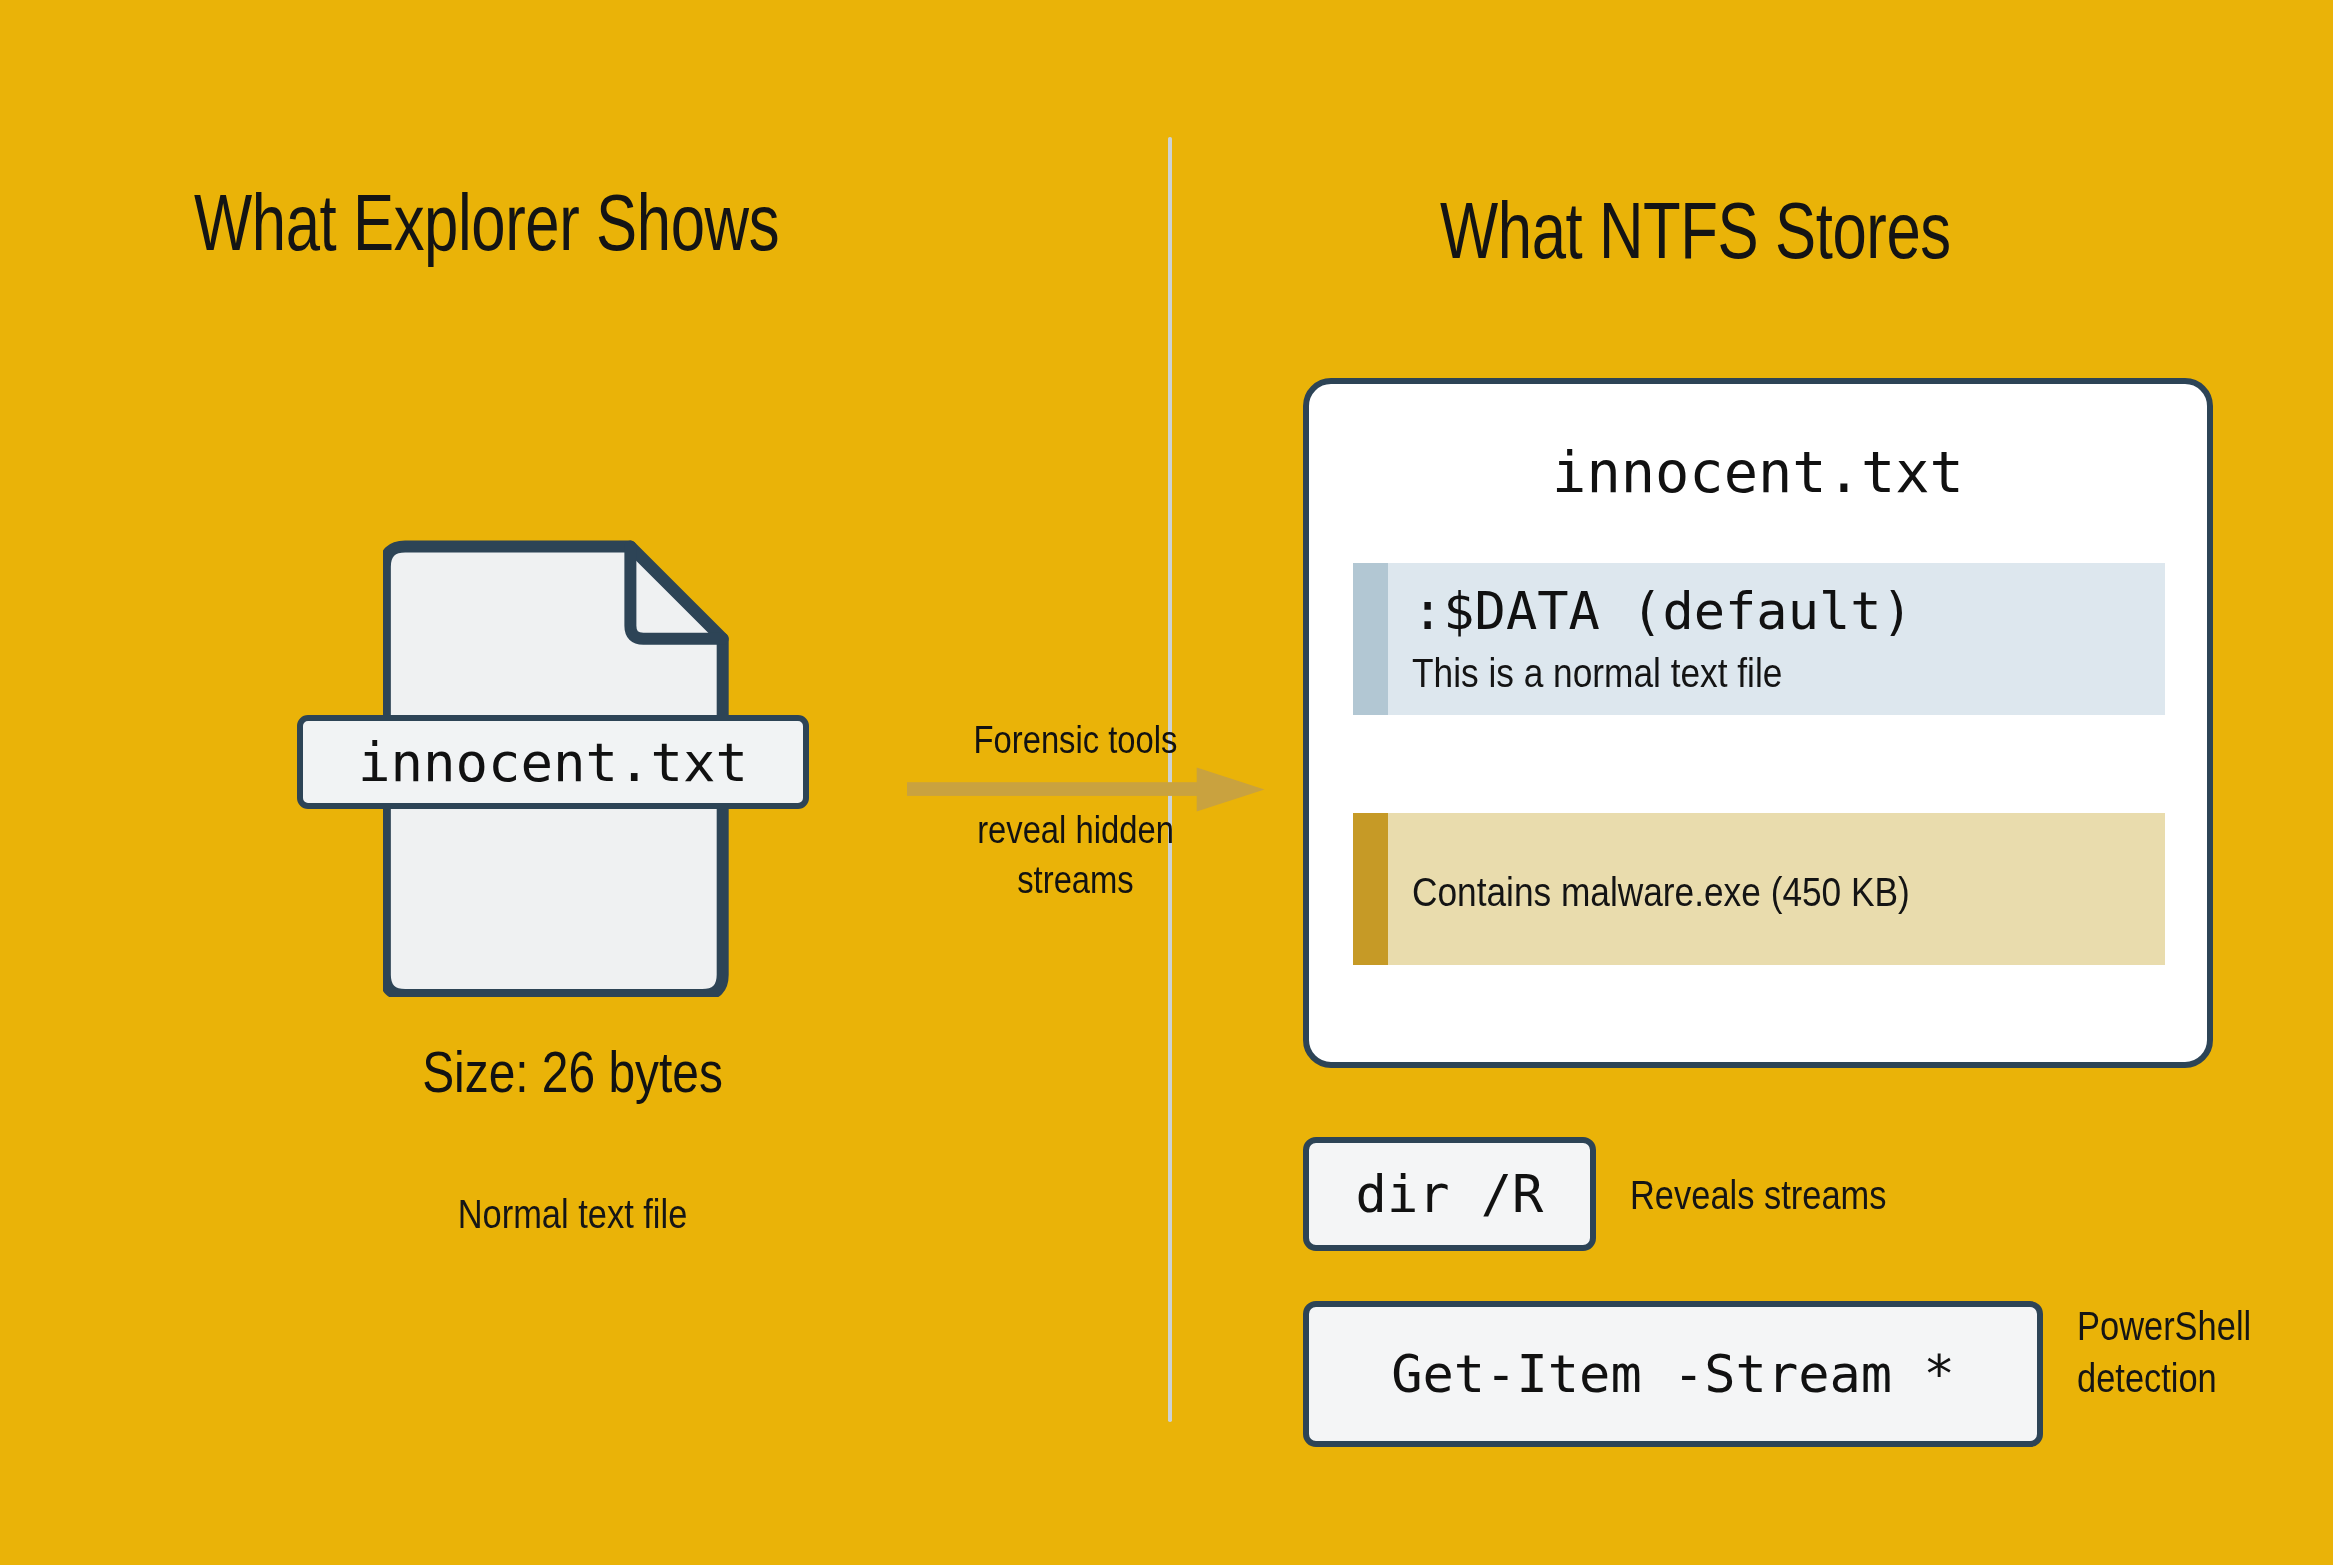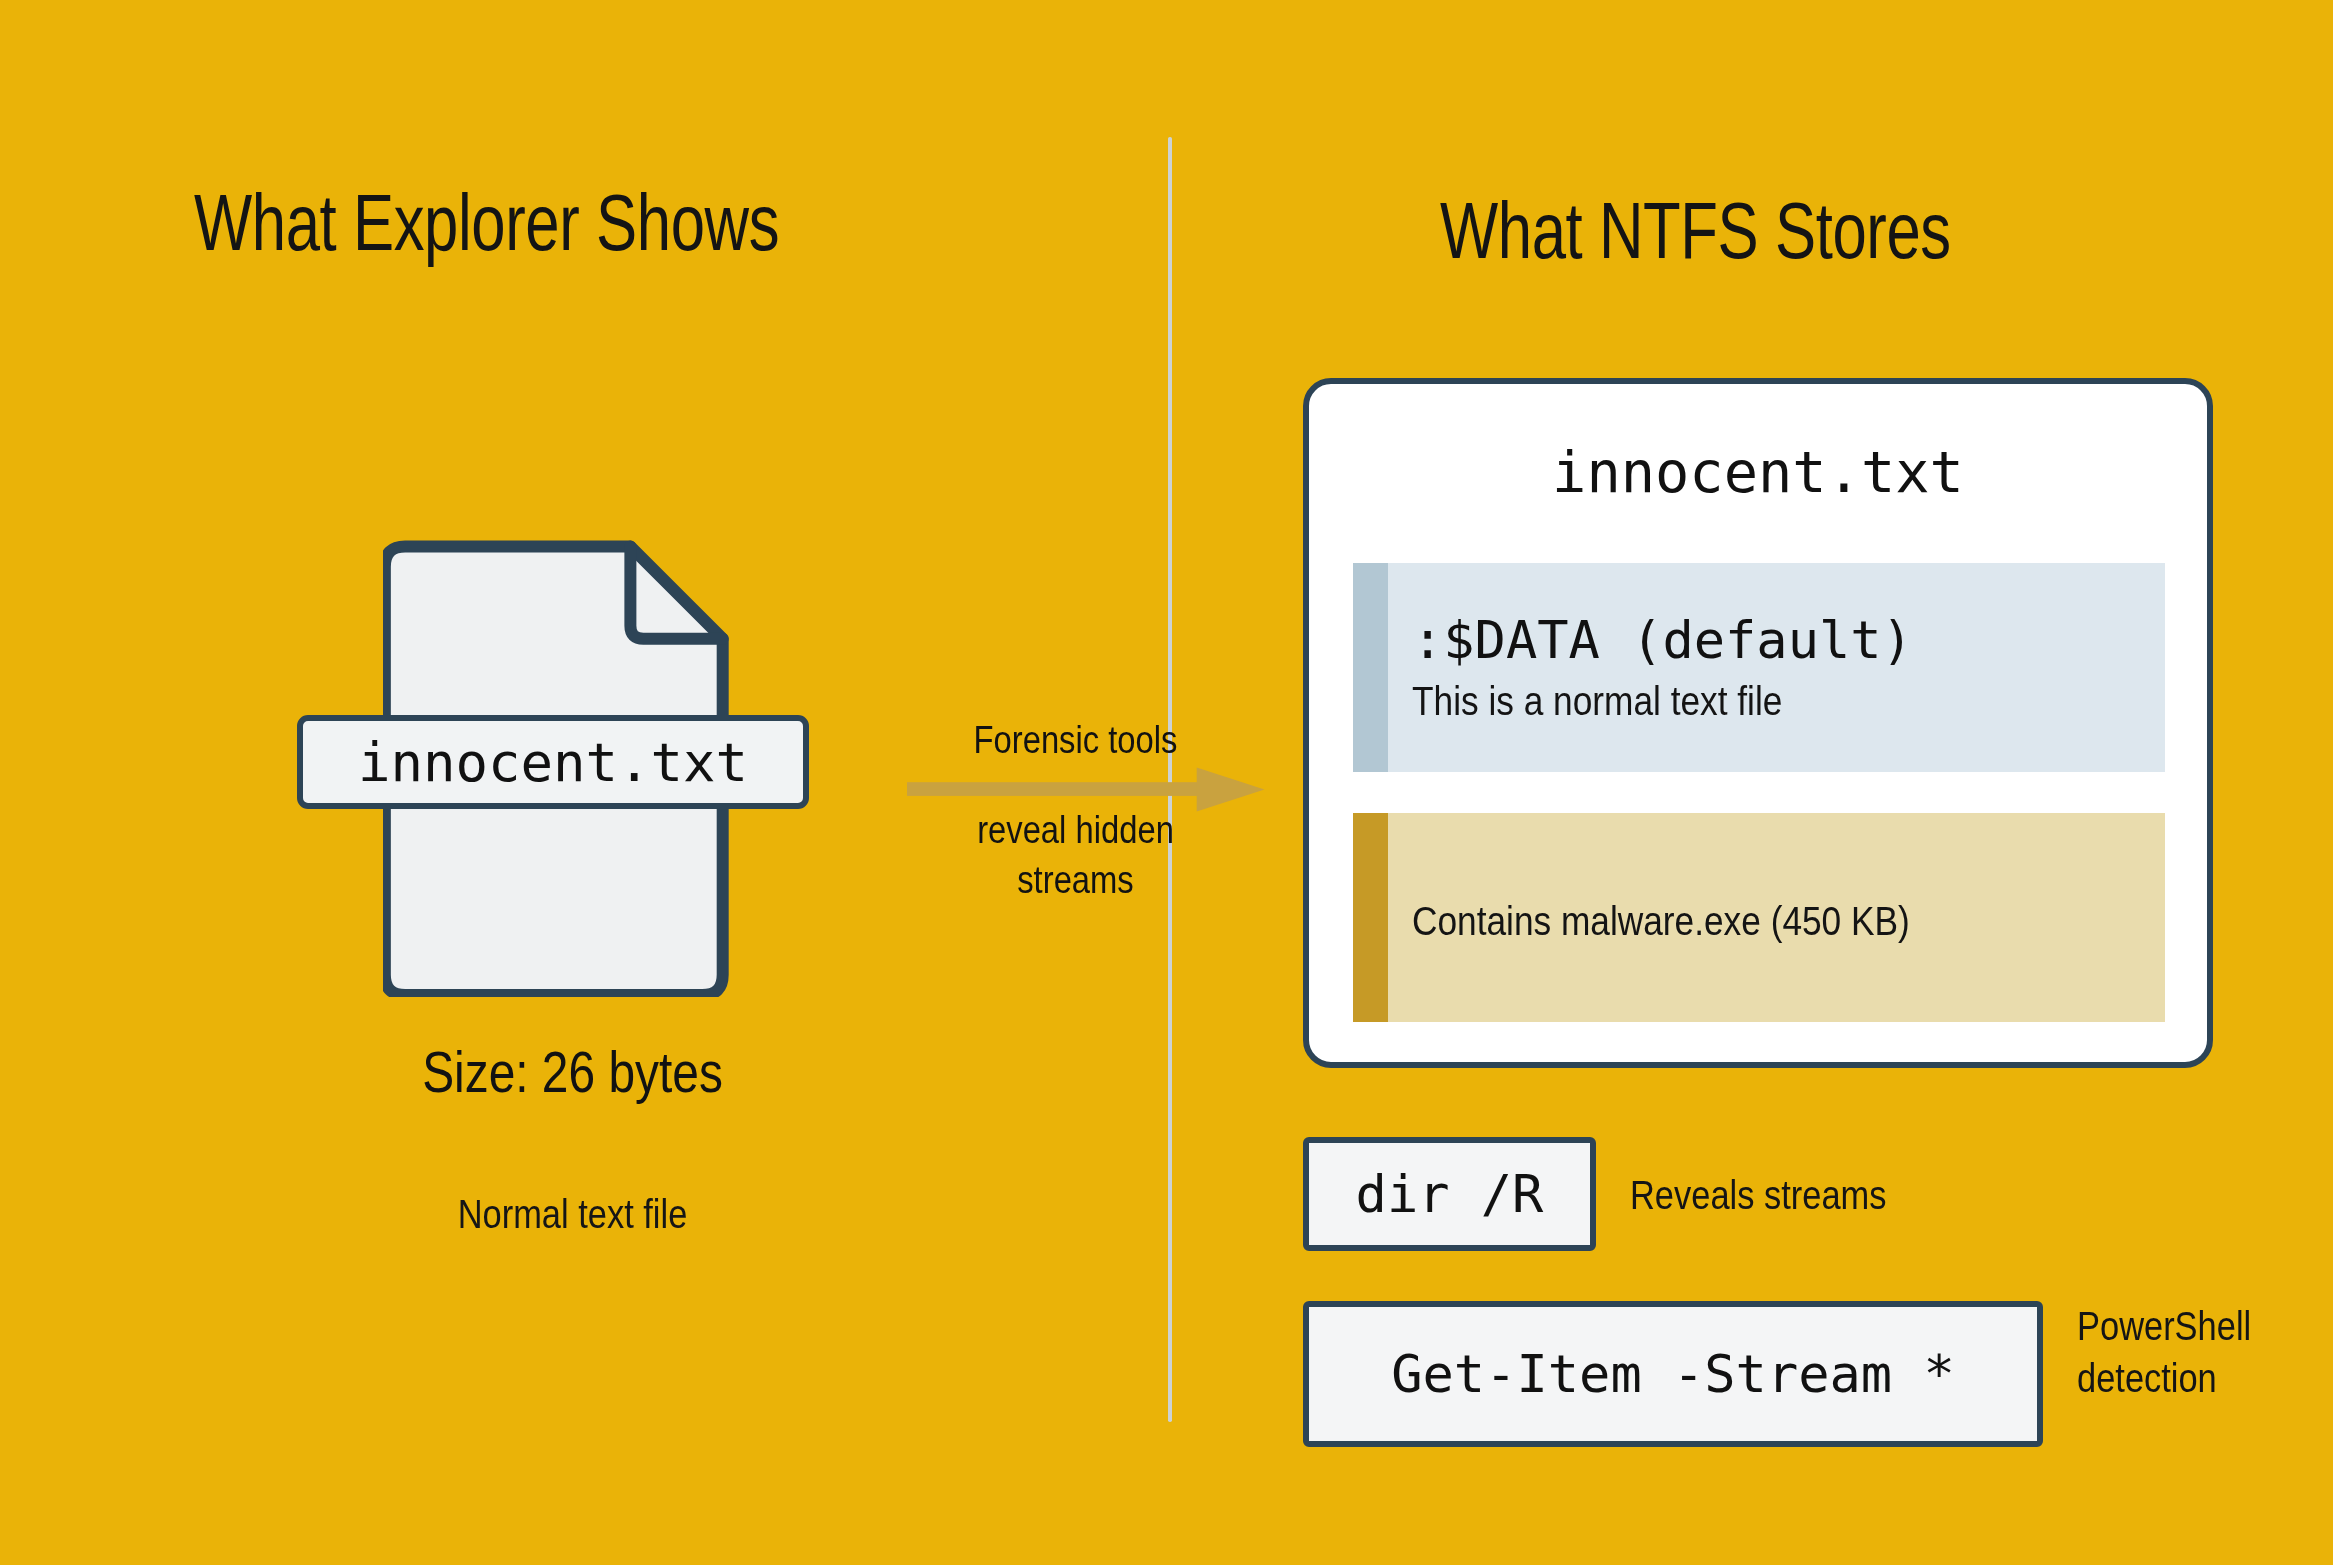--- a/index.html
+++ b/index.html
@@ -155,21 +155,21 @@
     font-family: "DejaVu Sans Mono", monospace;
     font-size: 57px;
     color: #111111;
     white-space: nowrap;
   }
 
   .stream-row {
     position: absolute;
     left: 44px;
     width: 812px;
-    height: 209px;
+    height: 152px;
     display: flex;
     box-sizing: border-box;
   }
   #stream-row-0 { top: 179px; background: #dde7ee; }
   #stream-row-1 { top: 429px; background: #e9dcad; }
 
   .stream-accent { width: 35px; height: 100%; flex: 0 0 35px; }
   #stream-row-0 .stream-accent { background: #b2c7d3; }
   #stream-row-1 .stream-accent { background: #c69a26; }
 
@@ -194,21 +194,21 @@
     transform: scaleX(0.86);
     transform-origin: left center;
     margin-top: 7.4px;
   }
 
   
   .cmd-chip {
     position: absolute;
     background: #f4f5f6;
     border: 6.5px solid #2d4456;
-    border-radius: 6px;
+    border-radius: 13px;
     box-sizing: border-box;
     display: flex;
     align-items: center;
     justify-content: center;
     font-family: "DejaVu Sans Mono", monospace;
     color: #111111;
     white-space: nowrap;
   }
   #cmd-chip-0 {
     left: 1303px; top: 1137px;

